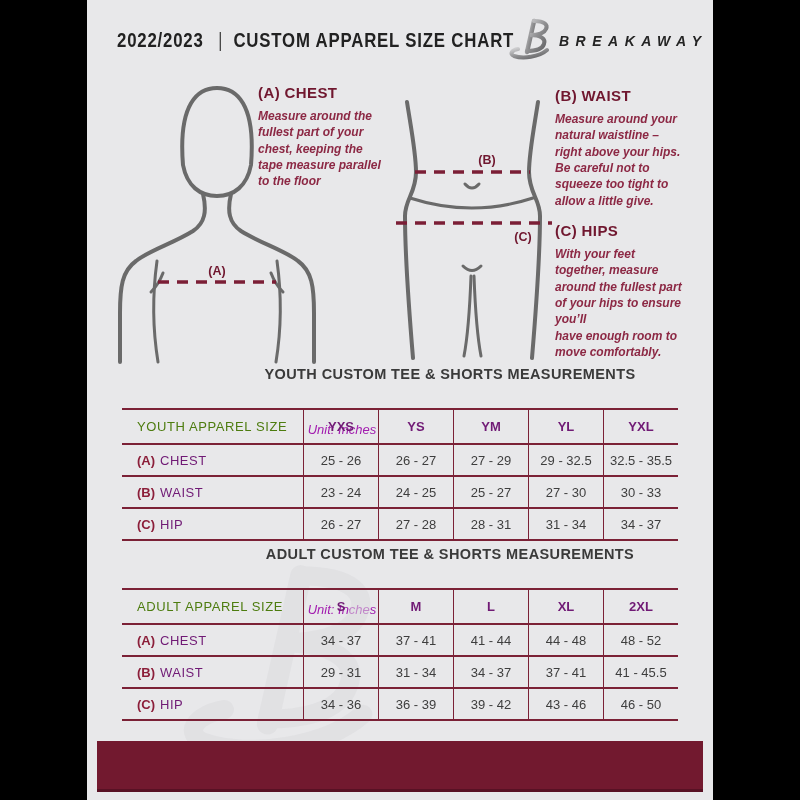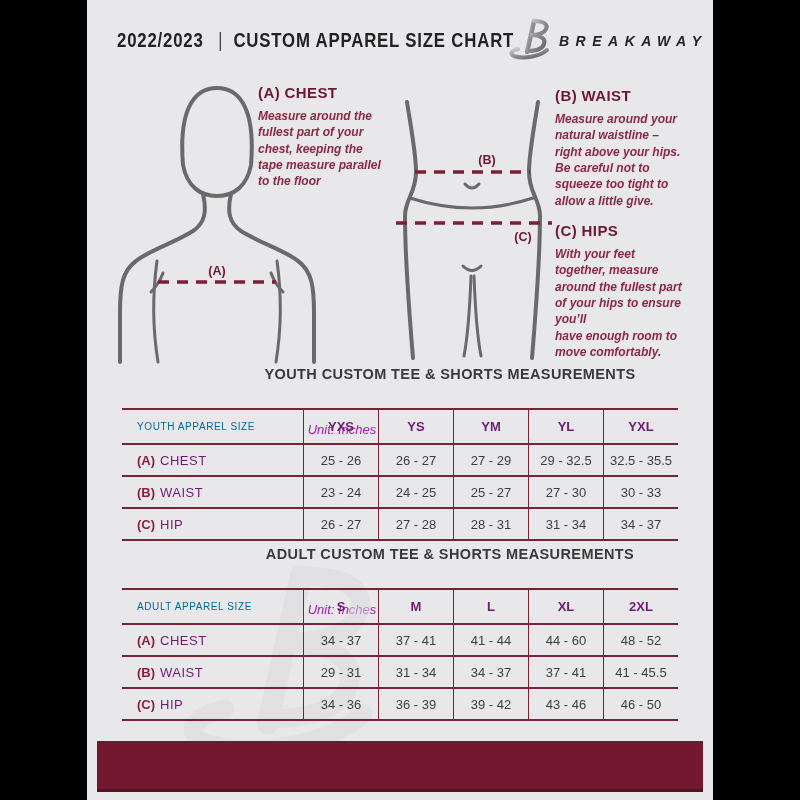--- a/index.html
+++ b/index.html
@@ -56,21 +56,21 @@
     grid-template-columns:181px 75px 75px 75px 75px 75px;z-index:2;
   }
   .cell{
     border-top:2px solid #7b2136;display:flex;align-items:center;justify-content:center;
     font-size:13px;color:#3e3e3e;height:30px;
   }
   .cell.hrow{height:33px;}
   .cell.lastrow{border-bottom:2px solid #7b2136;}
   .cell.vline{border-left:1.5px solid #7b2136;}
   .cell.labelcell{justify-content:flex-start;padding-left:15px;}
-  .size-label{font-size:10px;color:#0369a1;letter-spacing:.6px;}
+  .size-label{font-size:13px;color:#4d7c0f;letter-spacing:.6px;}
   .size-head{font-weight:bold;color:#701a75;}
   .row-letter{color:#8c1f3a;font-weight:bold;margin-right:5px;}
   .row-name{color:#701a75;letter-spacing:.5px;}
   
   .watermark{position:absolute;left:50px;top:552px;opacity:.55;z-index:1;}
   .footer-bar{
     position:absolute;left:10px;top:741px;width:606px;height:48px;
     background:#72192f;border-bottom:3px solid #581124;z-index:3;
   }
 </style>
@@ -221,21 +221,21 @@
     <div class="cell hrow vline size-head">XL</div>
     <div class="cell hrow vline size-head">2XL</div>
 
     <div class="cell labelcell">
         <span class="row-letter">(A)</span>
         <span class="row-name">CHEST</span>
       </div>
     <div class="cell vline">34 - 37</div>
     <div class="cell vline">37 - 41</div>
     <div class="cell vline">41 - 44</div>
-    <div class="cell vline">44 - 60</div>
+    <div class="cell vline">44 - 48</div>
     <div class="cell vline">48 - 52</div>
 
     <div class="cell labelcell">
         <span class="row-letter">(B)</span>
         <span class="row-name">WAIST</span>
       </div>
     <div class="cell vline">29 - 31</div>
     <div class="cell vline">31 - 34</div>
     <div class="cell vline">34 - 37</div>
     <div class="cell vline">37 - 41</div>

